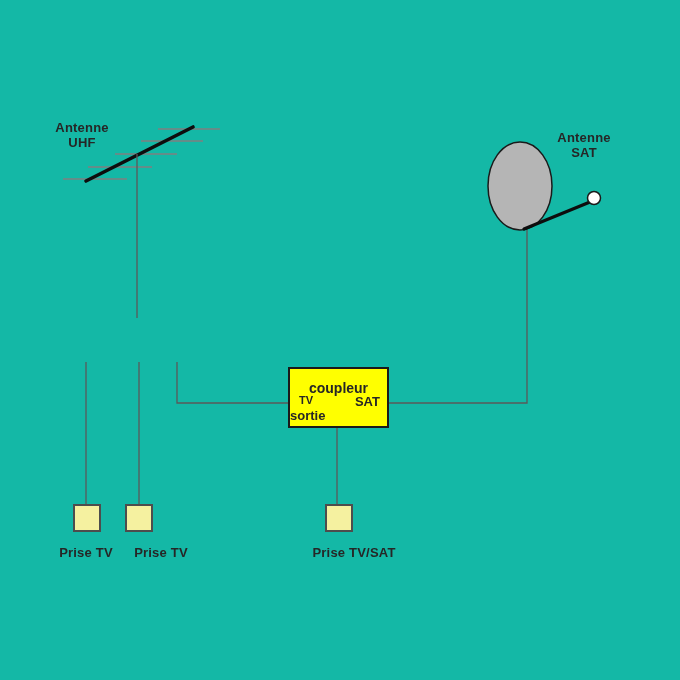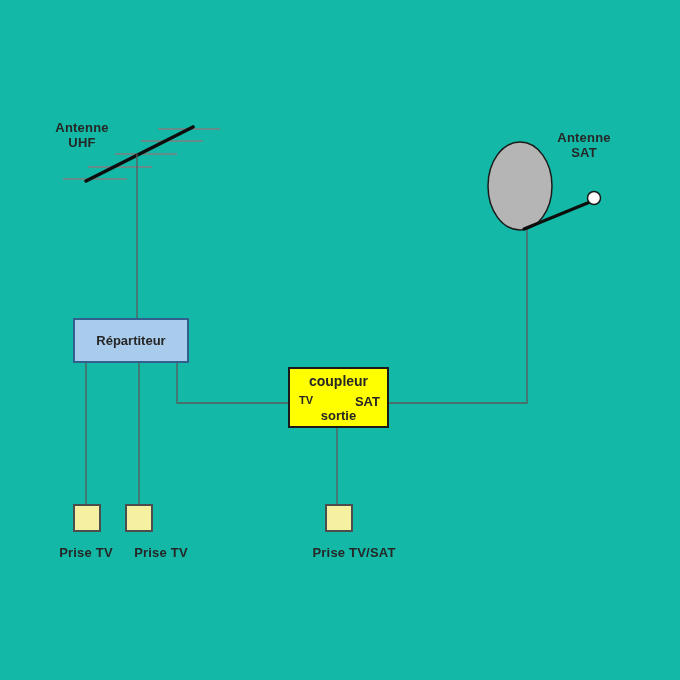--- a/index.html
+++ b/index.html
@@ -56,24 +56,24 @@
     width: 101px;
     height: 61px;
     background: #ffff00;
     border: 2px solid #1a1a1a;
   }
   .coupler .port {
     position: absolute;
     color: #262626;
     font-weight: 700;
   }
-  .coupler .port-title  { left: 0; right: 0; top: 4px;  text-align: center; font-size: 14px; }
+  .coupler .port-title  { left: 0; right: 0; top: 11px;  text-align: center; font-size: 14px; }
   .coupler .port-tv     { left: 9px;  top: 25px; font-size: 11px; }
   .coupler .port-sat    { right: 7px; top: 25px; font-size: 13px; }
-  .coupler .port-sortie { left: 0; right: 0; top: 39px; text-align: center; font-size: 13px; }
+  .coupler .port-sortie { left: 0; right: 0; top: 39px; text-align: left; font-size: 13px; }
   .outlet {
     position: absolute;
     top: 504px;
     width: 28px;
     height: 28px;
     box-sizing: border-box;
     background: #f5f1a0;
     border: 2px solid #4d4d4d;
   }
   .outlet-1 { left: 73px; }
@@ -117,23 +117,20 @@
     <polyline points="177,362 177,403 288,403" fill="none" stroke="#595959" stroke-width="1.3"></polyline>
 
     <line x1="337" y1="427" x2="337" y2="504" stroke="#595959" stroke-width="1.3"></line>
   </svg>
 
   <div class="lbl uhf-label">Antenne
 UHF</div>
   <div class="lbl sat-label">Antenne
 SAT</div>
 
-  <div class="box splitter">
-    <span>Répartiteur</span>
-  </div>
 
   <div class="box coupler">
     <span class="port port-title">coupleur</span>
     <span class="port port-tv">TV</span>
     <span class="port port-sat">SAT</span>
     <span class="port port-sortie">sortie</span>
   </div>
 
   <div class="outlet outlet-1"></div>
   <div class="outlet outlet-2"></div>

